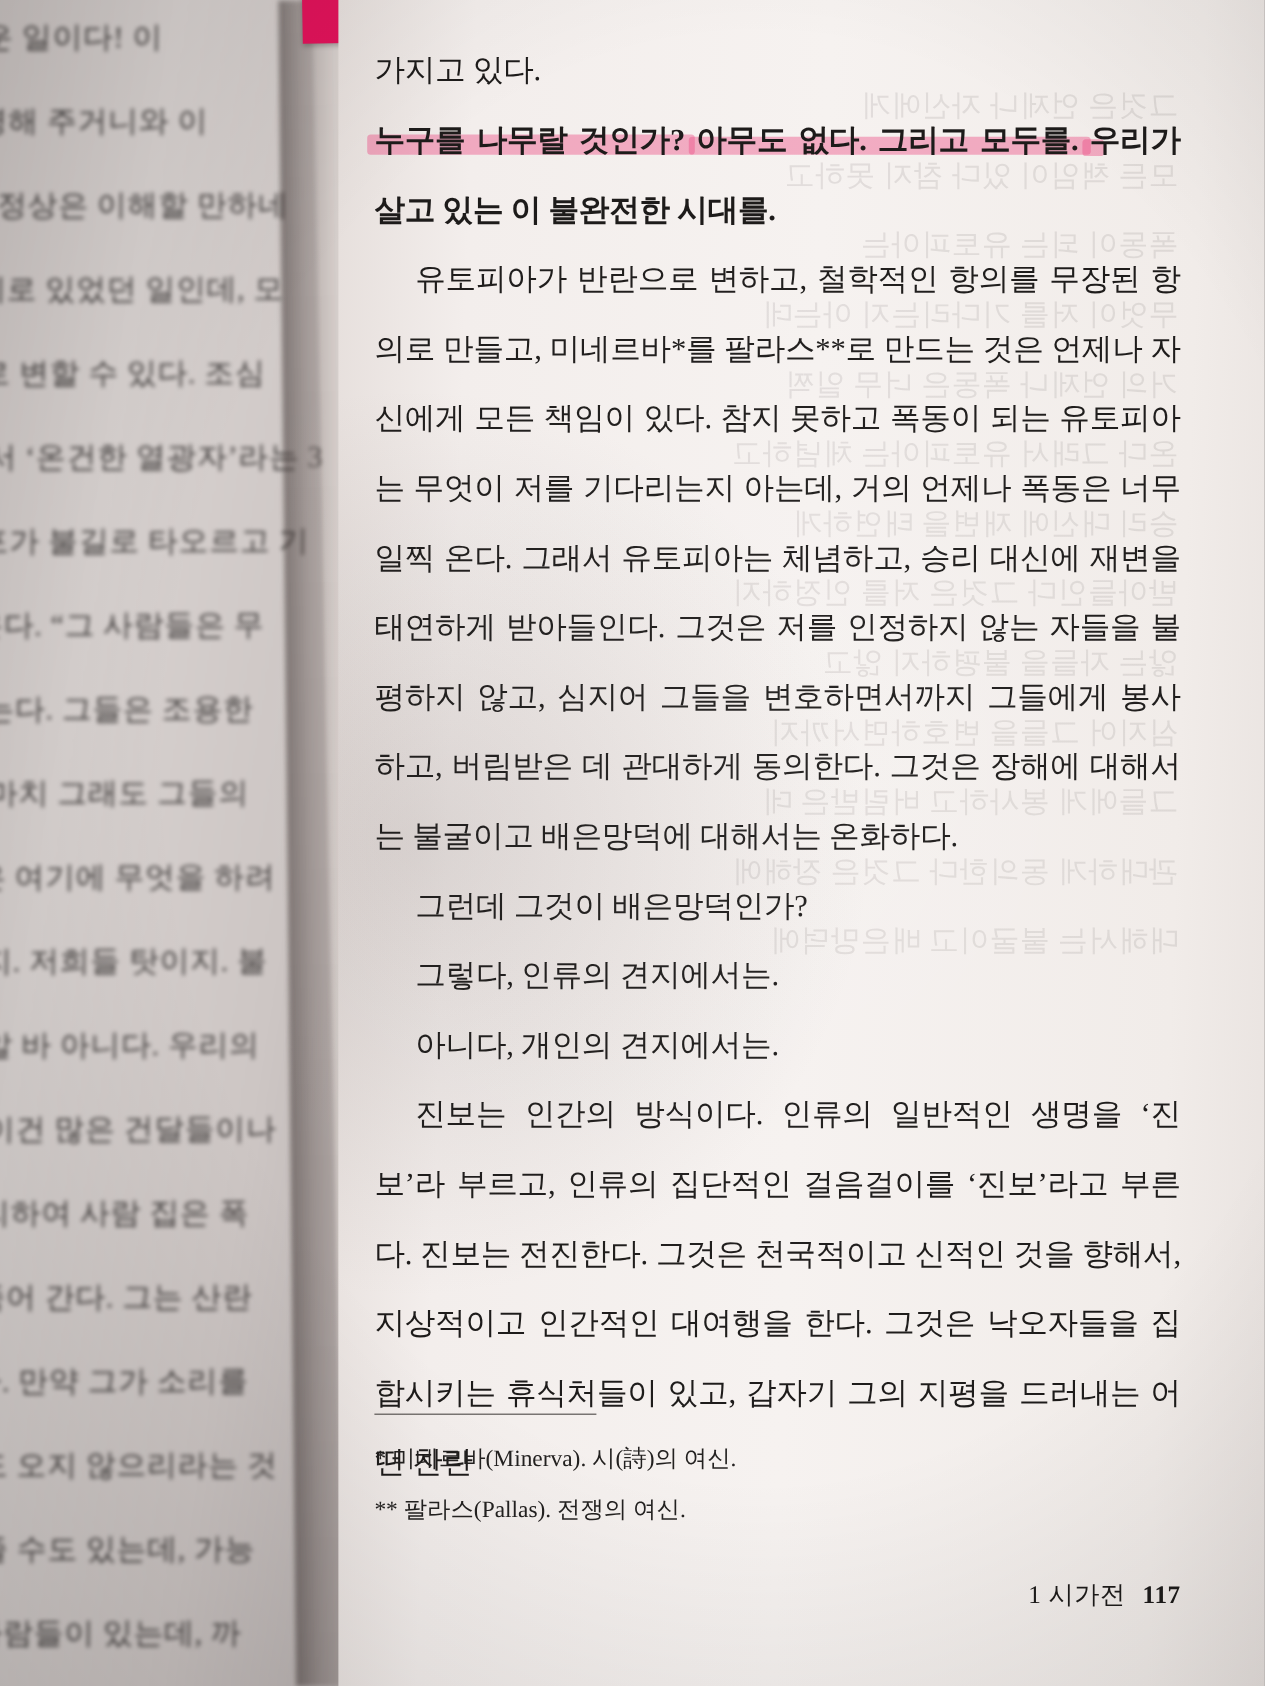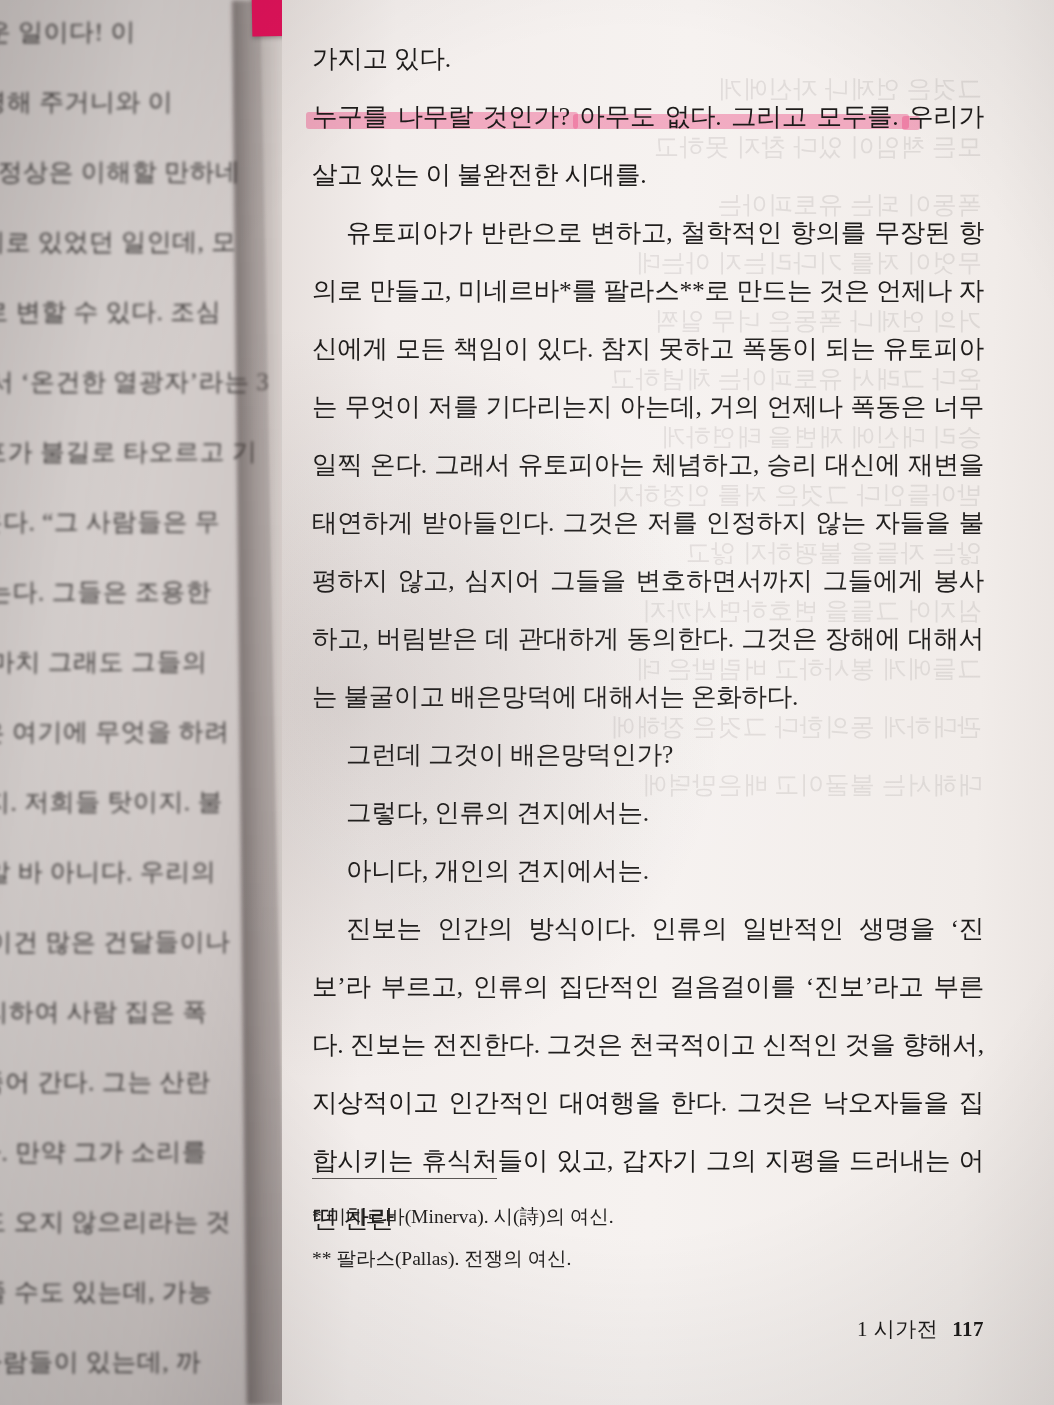--- a/index.html
+++ b/index.html
@@ -103,20 +103,21 @@
     text-justify: inter-character;
   }
   .p {
     margin: 0;
     text-indent: 0;
   }
   .p.indent { text-indent: 34px; }
   .hl {
     position: relative;
     display: inline;
+    font-weight: bold;
   }
   
   .mark-a::before,
   .mark-b::before,
   .mark-c::before {
     content: "";
     position: absolute;
     background: rgba(236, 74, 130, 0.42);
     border-radius: 3px;
     z-index: 0;

